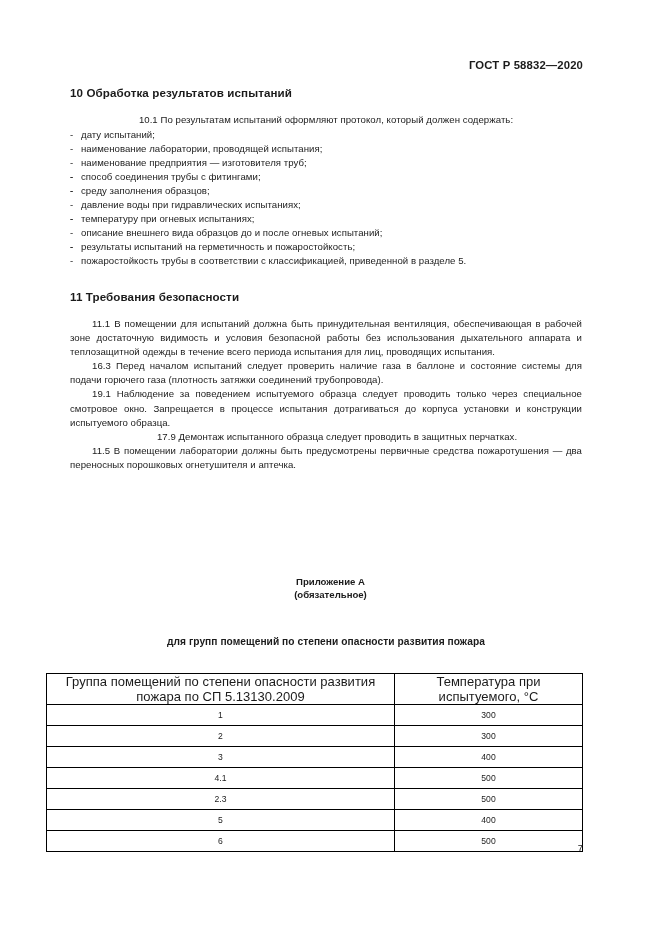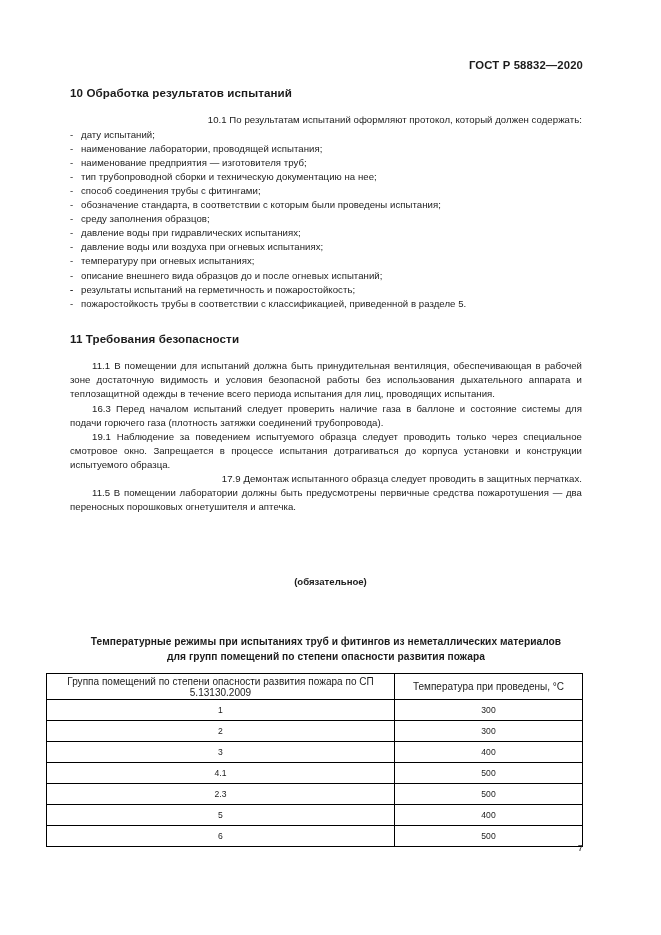--- a/index.html
+++ b/index.html
@@ -53,21 +53,21 @@
   .gap-after-heading { height: 13px; }
 
   p.body-par {
     margin: 0;
     font-size: 9.6px;
     line-height: 14.1px;
     text-align: justify;
     letter-spacing: 0.05px;
   }
   p.body-par.indent { text-indent: 22px; }
-  p.no-justify { text-align: right; }
+  p.no-justify { text-align: center; }
 
   ul.dash-list {
     list-style: none;
     margin: 0;
     padding: 0;
   }
   ul.dash-list li {
     font-size: 9.6px;
     line-height: 14.1px;
     position: relative;
@@ -117,21 +117,21 @@
   .temp-table th,
   .temp-table td {
     border: 1px solid #000000;
     font-weight: normal;
     text-align: center;
     vertical-align: middle;
     padding: 0;
   }
   .temp-table th {
     height: 25px;
-    font-size: 10px;
+    font-size: 13px;
     letter-spacing: 0.02px;
   }
   .temp-table td {
     height: 20px;
     font-size: 8.6px;
   }
   .col-group { width: 348px; }
   .col-temp  { width: 188px; }
 
   
@@ -153,26 +153,26 @@
 
     <h2 class="section-heading">10 Обработка результатов испытаний</h2>
     <div class="gap-after-heading"></div>
 
     <p class="body-par no-justify">10.1 По результатам испытаний оформляют протокол, который должен содержать:</p>
 
     <ul class="dash-list" id="s10-list">
         <li><span class="dash">-</span><span>дату испытаний;</span></li>
         <li><span class="dash">-</span><span>наименование лаборатории, проводящей испытания;</span></li>
         <li><span class="dash">-</span><span>наименование предприятия — изготовителя труб;</span></li>
-        <li><span class="dash">-</span><span>тип трубопроводной сборки и техническую документацию на нее;</span></li>
+        <li><span class="dash">-</span></li>
         <li><span class="dash">-</span><span>способ соединения трубы с фитингами;</span></li>
-        <li><span class="dash">-</span><span>обозначение стандарта, в соответствии с которым были проведены испытания;</span></li>
+        <li><span class="dash">-</span></li>
         <li><span class="dash">-</span><span>среду заполнения образцов;</span></li>
         <li><span class="dash">-</span><span>давление воды при гидравлических испытаниях;</span></li>
-        <li><span class="dash">-</span><span>давление воды или воздуха при огневых испытаниях;</span></li>
+        <li><span class="dash">-</span></li>
         <li><span class="dash">-</span><span>температуру при огневых испытаниях;</span></li>
         <li><span class="dash">-</span><span>описание внешнего вида образцов до и после огневых испытаний;</span></li>
         <li><span class="dash">-</span></li>
         <li><span class="dash">-</span><span>результаты испытаний на герметичность и пожаростойкость;</span></li>
         <li><span class="dash">-</span><span>пожаростойкость трубы в соответствии с классификацией, приведенной в разделе 5.</span></li>
       </ul>
 
     <div class="block-gap-md"></div>
 
     <h2 class="section-heading">11 Требования безопасности</h2>
@@ -180,37 +180,37 @@
 
     <p class="body-par indent">11.1 В помещении для испытаний должна быть принудительная вентиляция, обеспечивающая в рабочей зоне достаточную видимость и условия безопасной работы без использования дыхательного аппарата и теплозащитной одежды в течение всего периода испытания для лиц, проводящих испытания.</p>
     <p class="body-par indent">16.3 Перед началом испытаний следует проверить наличие газа в баллоне и состояние системы для подачи горючего газа (плотность затяжки соединений трубопровода).</p>
     <p class="body-par indent">19.1 Наблюдение за поведением испытуемого образца следует проводить только через специальное смотровое окно. Запрещается в процессе испытания дотрагиваться до корпуса установки и конструкции испытуемого образца.</p>
     <p class="body-par indent no-justify">17.9 Демонтаж испытанного образца следует проводить в защитных перчатках.</p>
     <p class="body-par indent">11.5 В помещении лаборатории должны быть предусмотрены первичные средства пожаротушения — два переносных порошковых огнетушителя и аптечка.</p>
 
   </div>
 
   <div class="appendix-label">
+    <div>Приложение А</div>
     <div>(обязательное)</div>
   </div>
 
   <div class="appendix-title">
-    <div>Температурные режимы при испытаниях труб и фитингов из неметаллических материалов</div>
     <div>для групп помещений по степени опасности развития пожара</div>
   </div>
 
   <table class="temp-table">
     <colgroup>
       <col class="col-group">
       <col class="col-temp">
     </colgroup>
     <thead>
       <tr>
         <th>Группа помещений по степени опасности развития пожара по СП 5.13130.2009</th>
-        <th>Температура при проведены, °С</th>
+        <th>Температура при испытуемого, °С</th>
       </tr>
     </thead>
     <tbody id="temp-table-body">
         <tr>
           <td>1</td>
           <td>300</td>
         </tr>
         <tr>
           <td>2</td>
           <td>300</td>

